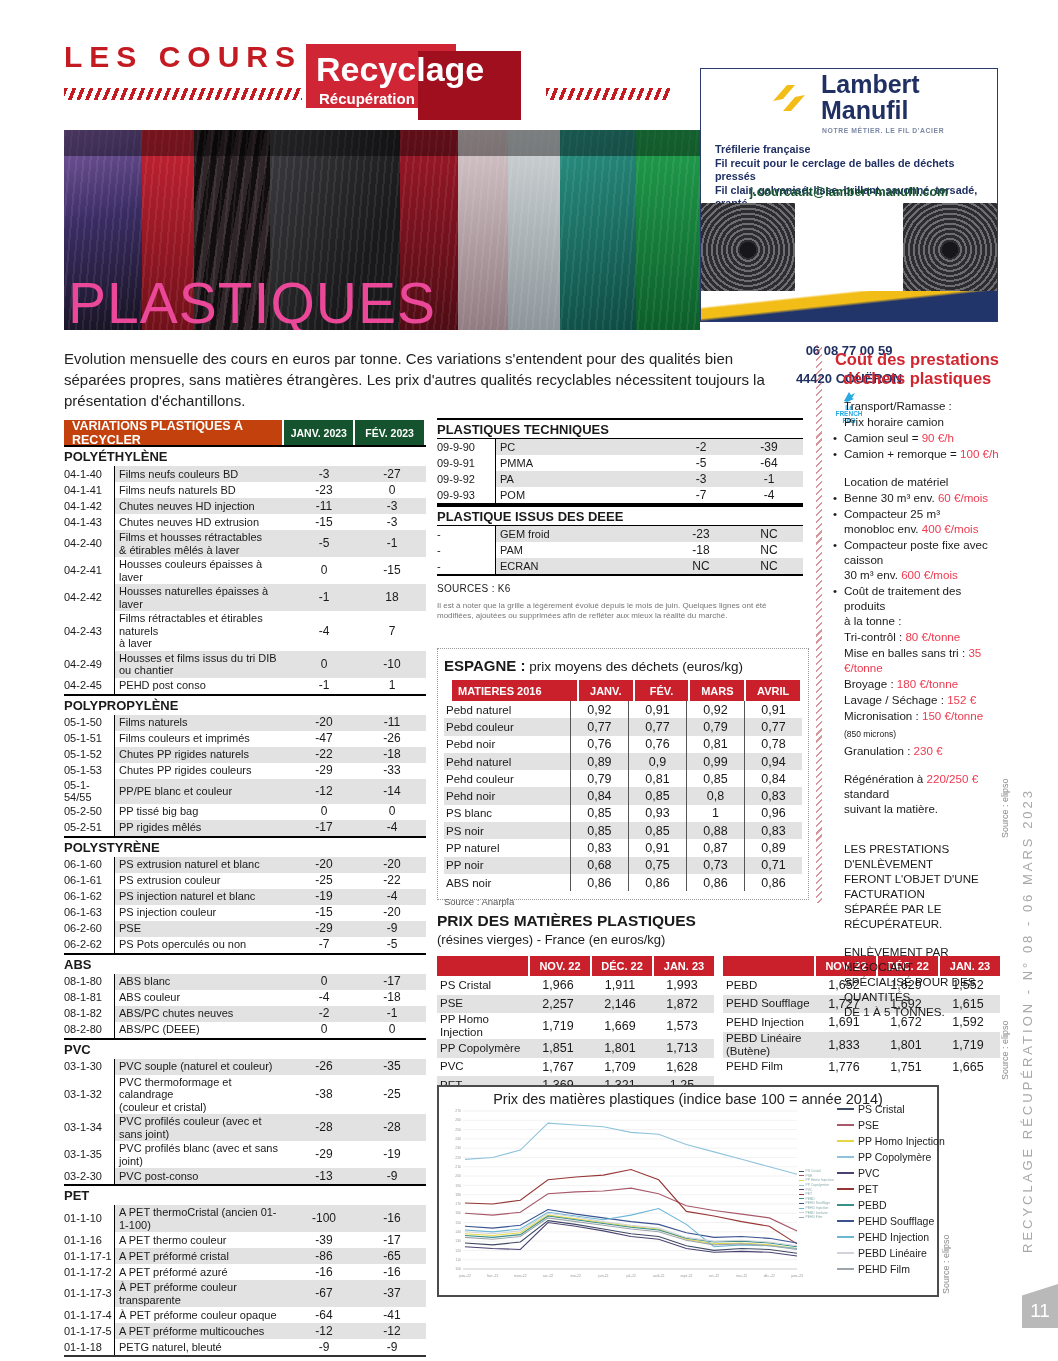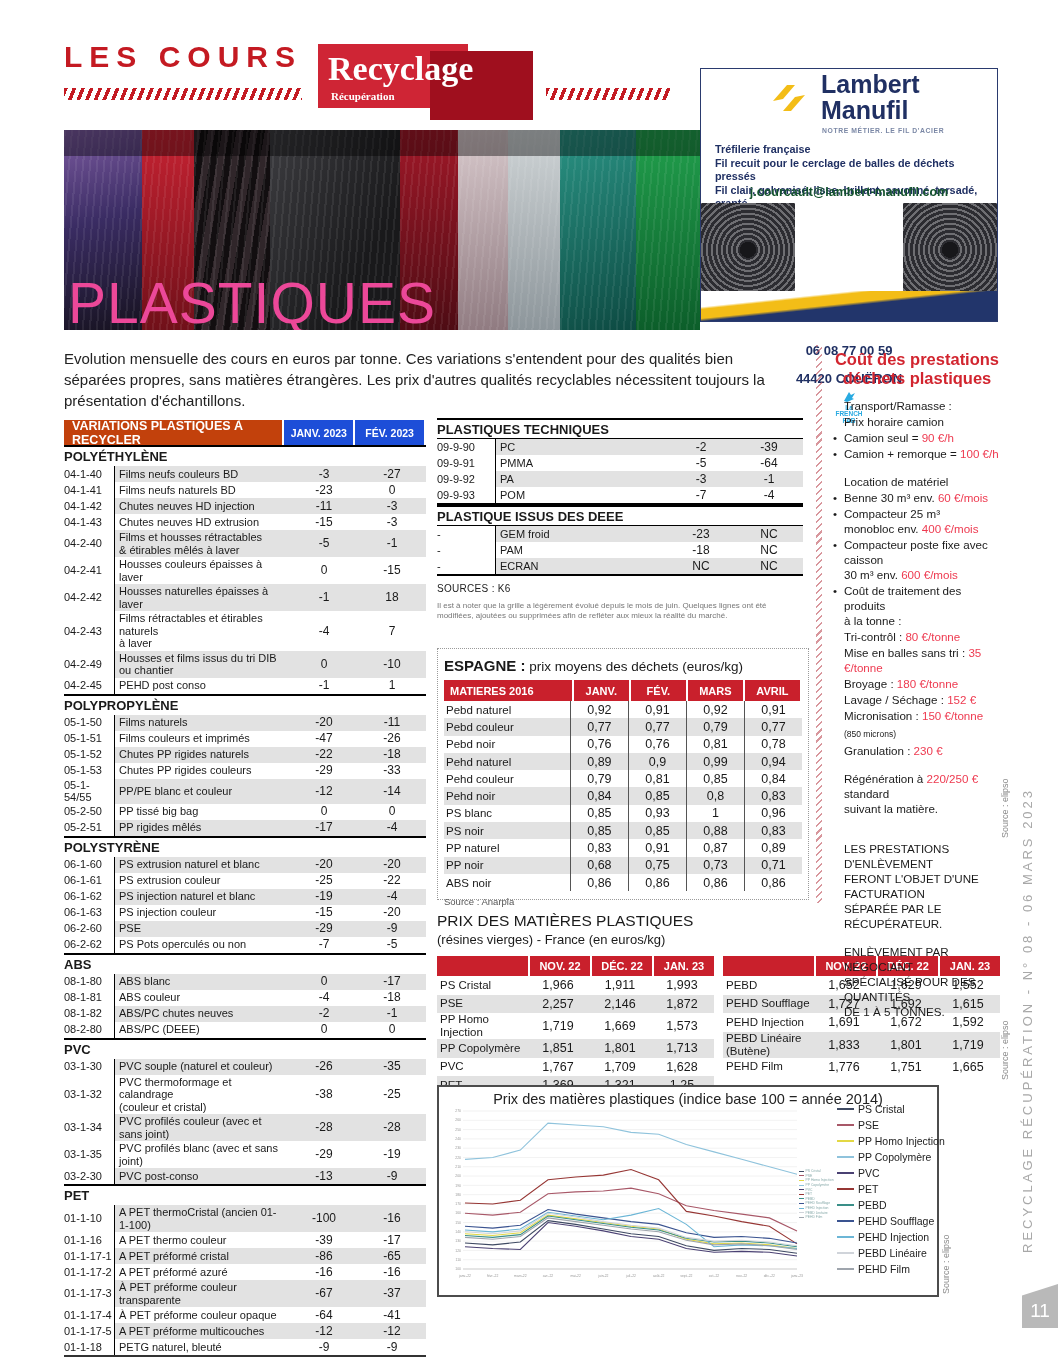--- a/index.html
+++ b/index.html
@@ -3,25 +3,25 @@
 <meta charset="utf-8">
 <style>
   html,body{margin:0;padding:0;background:#fff;}
   .page{position:relative;width:1058px;height:1361px;background:#fff;overflow:hidden;
         font-family:"Liberation Sans",sans-serif;color:#1a1a1a;}
   
   .kicker{position:absolute;left:64px;top:40px;font-size:30px;font-weight:bold;color:#c41a22;letter-spacing:7px;}
   .hatch{position:absolute;height:12px;background:repeating-linear-gradient(112deg,#c41a22 0 3.5px,transparent 3.5px 8px);}
   .hatch-left{left:64px;top:88px;width:238px;}
   .hatch-right{left:546px;top:88px;width:125px;}
-  .logo{position:absolute;left:318px;top:44px;width:192px;height:76px;font-family:Liberation Serif, serif;}
+  .logo{position:absolute;left:306px;top:44px;width:192px;height:76px;}
   .logo-light{position:absolute;left:0;top:0;width:150px;height:64px;background:#cf2535;}
   .logo-darkbox{position:absolute;left:112px;top:7px;width:103px;height:69px;background:#9f0f1e;}
   .logo-main{position:absolute;left:10px;top:6px;font-size:34px;font-weight:800;color:#fff;z-index:2;letter-spacing:0;}
-  .logo-sub{position:absolute;left:13px;top:46px;font-size:11px;font-weight:bold;color:#fff;z-index:2;}
+  .logo-sub{position:absolute;left:13px;top:46px;font-size:15px;font-weight:bold;color:#fff;z-index:2;}
   
   .ad{position:absolute;left:700px;top:68px;width:296px;height:252px;border:1px solid #2a3a6e;background:#fff;}
   .ad-mark{position:absolute;left:64px;top:6px;}
   .ad-brand{position:absolute;left:120px;top:2px;font-size:25px;line-height:26px;font-weight:800;color:#203063;}
   .ad-tag{position:absolute;left:121px;top:58px;font-size:6.8px;letter-spacing:.6px;color:#7a87a5;font-weight:bold;}
   .ad-lines{position:absolute;left:14px;top:74px;width:272px;font-size:10.8px;font-weight:bold;color:#203063;line-height:13.5px;}
   .ad-email{position:absolute;left:0;top:116px;width:100%;text-align:center;font-size:12.5px;font-weight:bold;color:#14532d;}
   .ad-photos{position:absolute;left:0;top:134px;width:100%;height:90px;}
   .coil{position:absolute;top:0;height:90px;width:94px;background:
         radial-gradient(circle at 50% 52%,#17171a 0 8px,transparent 8px),
@@ -37,49 +37,49 @@
   .hero .s{position:absolute;top:0;height:100%;}
   .hero-texture{position:absolute;inset:0;background:repeating-linear-gradient(95deg,rgba(255,255,255,.07) 0 2px,transparent 2px 7px);}
   .hero-topshade{position:absolute;left:0;top:0;width:100%;height:26px;background:rgba(0,0,0,.4);}
   .hero-title{position:absolute;left:4px;bottom:-2px;font-size:57px;font-weight:400;color:#ec4899;letter-spacing:1px;line-height:1;z-index:3;}
   
   .intro{position:absolute;left:64px;top:348px;width:702px;font-size:15px;line-height:21px;color:#222;margin:0;}
   
   .vt{position:absolute;left:64px;top:420px;width:362px;}
   .vt-header{display:flex;height:25px;color:#fff;font-weight:bold;}
   .vt-header .h1{width:214px;background:#c2410c;font-size:12.5px;display:flex;align-items:center;padding-left:8px;margin-right:2px;}
-  .vt-header .h2{width:70px;background:#1d4ed8;font-size:10.5px;display:flex;align-items:center;justify-content:center;margin-right:2px;}
+  .vt-header .h2{width:70px;background:#14532d;font-size:10.5px;display:flex;align-items:center;justify-content:center;margin-right:2px;}
   .vt-body{border-bottom:2px solid #333;}
   .var-sec{font-size:13px;font-weight:bold;border-top:2px solid #000;padding:2px 0 1px;height:16px;}
   .var-row{display:flex;font-size:11px;line-height:12.5px;min-height:16px;}
   .var-row .code{width:50px;flex:none;display:flex;align-items:center;}
   .var-row .lbl{flex:1;border-left:1px solid #000;padding:1px 4px;white-space:pre-line;display:flex;align-items:center;}
   .var-row .v{width:68px;flex:none;font-size:12px;display:flex;align-items:center;justify-content:center;}
   .var-row.sh .lbl,.var-row.sh .v{background:#e2e2e2;}
   
   .mid{position:absolute;left:437px;top:418px;width:366px;}
   .mt-title{font-size:13px;font-weight:bold;border-top:2.5px solid #000;border-bottom:1.5px solid #000;padding:2px 0 1px;}
   .mt{border-bottom:2px solid #000;}
   .mt .var-row .code{width:58px;}
   .sources{font-size:10px;margin-top:7px;letter-spacing:.3px;}
   .note{font-size:8px;color:#777;margin-top:7px;line-height:9.5px;width:356px;}
   
   .esp{position:absolute;left:437px;top:648px;width:372px;height:252px;border:1.5px dotted #9a9a9a;padding:8px 6px 0 6px;box-sizing:border-box;}
   .esp-title{font-size:15px;font-weight:bold;}
   .esp-title span{font-weight:normal;font-size:13.5px;}
-  .esp-head{display:flex;height:21px;color:#fff;font-weight:bold;font-size:11px;margin-top:6px;}
+  .esp-head{display:flex;height:21px;color:#fff;font-weight:bold;font-size:11px;margin-top:6px;margin-left:8px;}
   .esp-head .c{background:#c9202c;display:flex;align-items:center;justify-content:center;margin-right:2px;width:57px;}
   .esp-head .c0{width:126px;justify-content:flex-start;padding-left:6px;}
   .esp-row{display:flex;font-size:12.5px;height:17.3px;align-items:center;}
   .esp-row.sh{background:#e2e2e2;}
   .esp-row .lbl{width:128px;font-size:11.5px;padding-left:2px;box-sizing:border-box;}
   .esp-row .v{width:59px;text-align:center;border-left:1px solid #555;height:100%;display:flex;align-items:center;justify-content:center;box-sizing:border-box;}
   .esp-src{font-size:9.5px;color:#555;margin-top:5px;}
   
-  .px-title{position:absolute;left:437px;top:912px;font-size:15.5px;font-weight:400;}
+  .px-title{position:absolute;left:437px;top:912px;font-size:15.5px;font-weight:700;}
   .px-sub{position:absolute;left:437px;top:932px;font-size:13px;}
   .px{position:absolute;top:956px;width:277px;}
   .px-left{left:437px;} .px-right{left:723px;}
   .px-head{display:flex;height:20px;color:#fff;font-weight:bold;font-size:11px;}
   .px-head .sp0{flex:1;background:#c9202c;margin-right:2px;}
   .px-head .c{width:60px;background:#c9202c;display:flex;align-items:center;justify-content:center;margin-right:2px;}
   .px-head .c:last-child{margin-right:0;}
   .px-row{display:flex;font-size:12.5px;min-height:18.5px;align-items:center;}
   .px-row.sh{background:#e2e2e2;}
   .px-row .lbl{flex:1;font-size:11.5px;padding-left:3px;white-space:pre-line;line-height:13px;}

